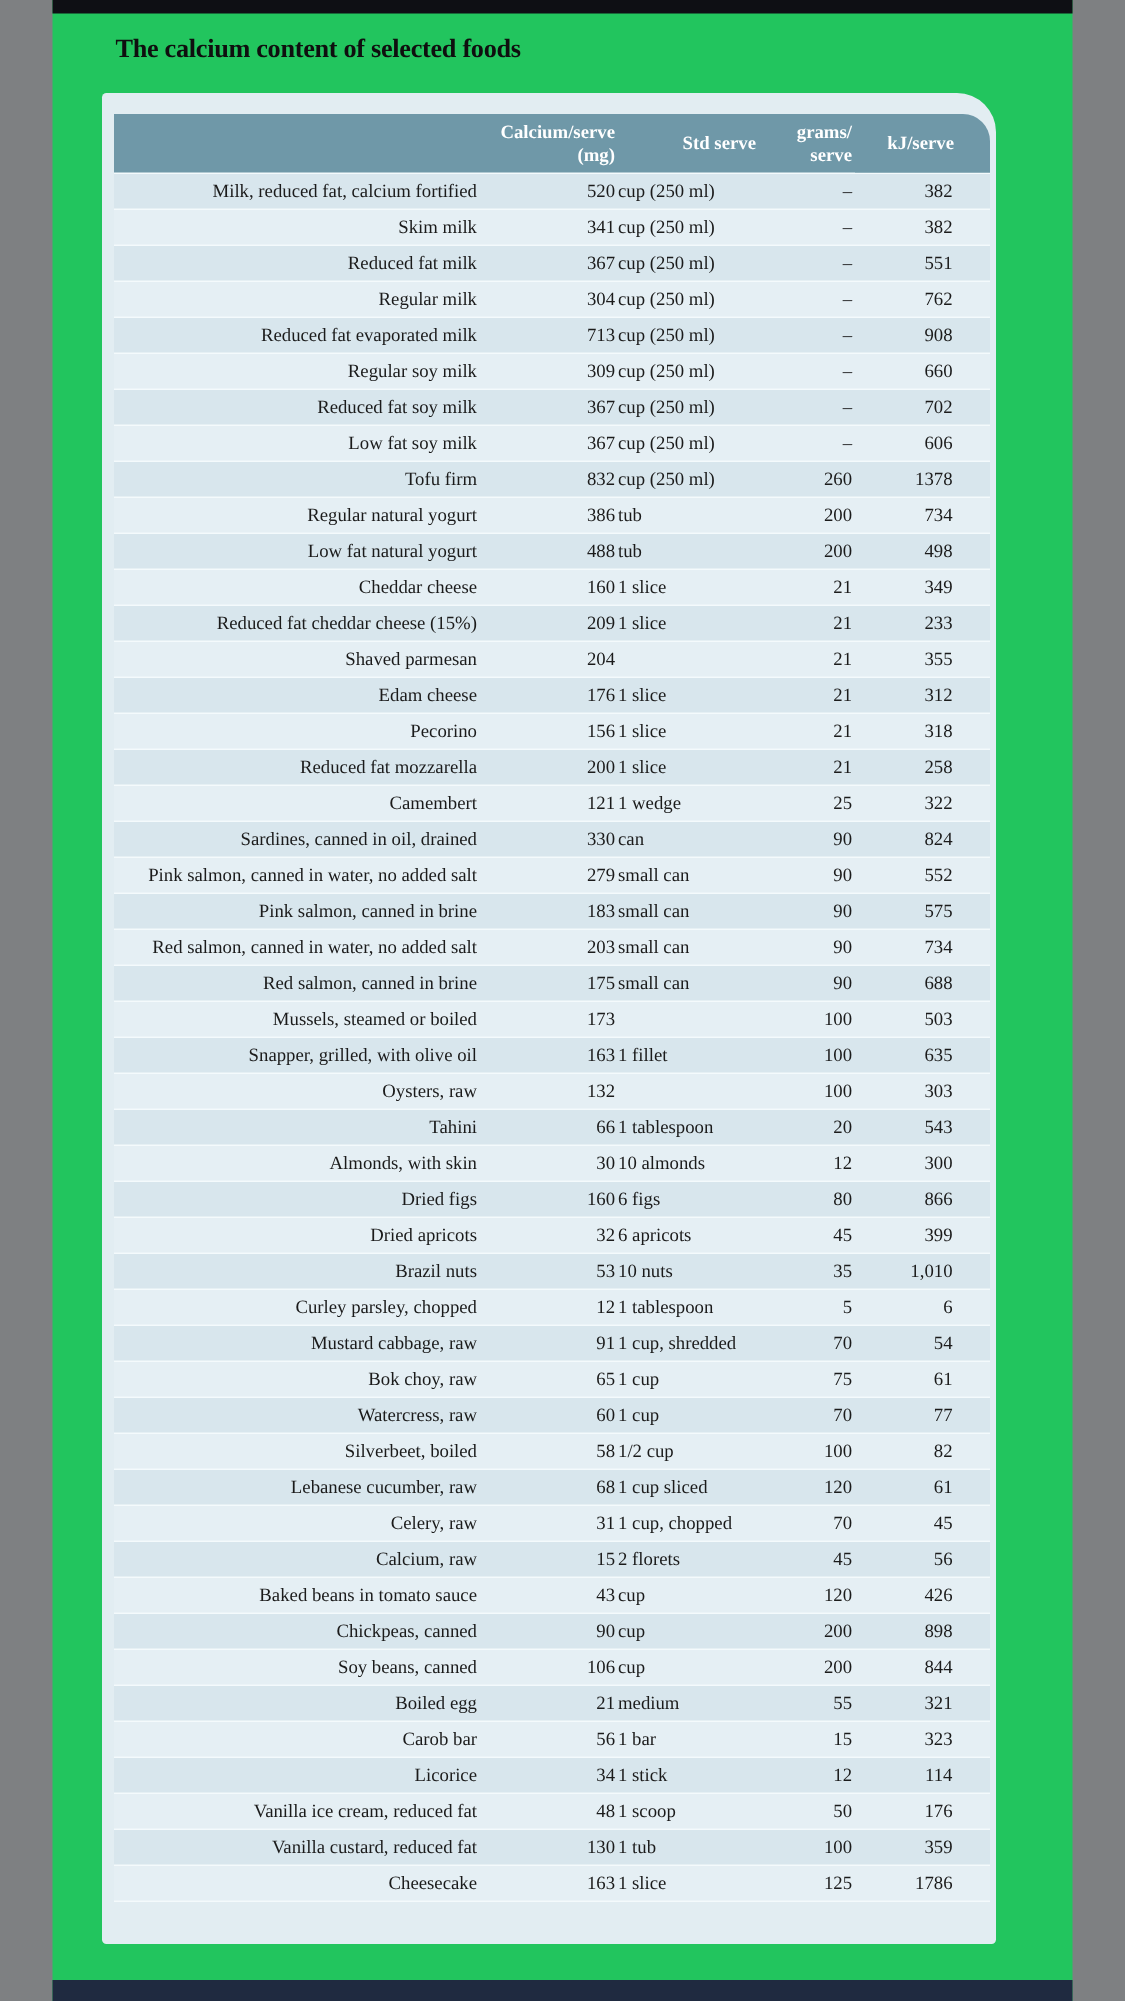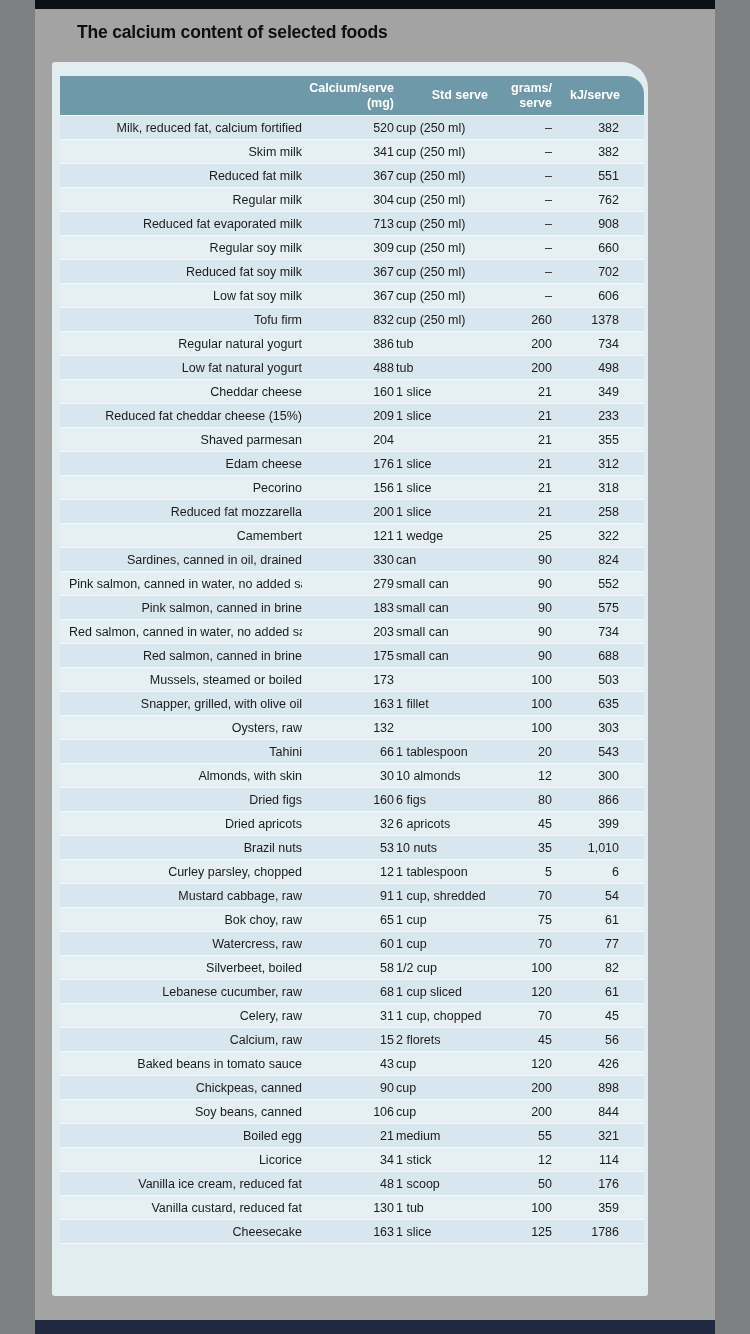--- a/index.html
+++ b/index.html
@@ -5,36 +5,37 @@
   * { margin:0; padding:0; box-sizing:border-box; }
   html,body { width:750px; height:1334px; }
   body {
     font-family:"Liberation Sans", sans-serif;
     background:#7e8082;
     overflow:hidden;
   }
   .screen { position:relative; width:750px; height:1334px; background:#7e8082; overflow:hidden; }
   .page {
     position:absolute; left:35px; top:0; width:680px; height:1334px;
-    background:#a3a3a3;
+    background:#22c55e;
+    font-family:Liberation Serif, serif;
   }
   .band-top {
     position:absolute; top:0; left:0; width:680px; height:9px;
     background:#0e0f14;
   }
   .band-bottom {
     position:absolute; top:1320px; left:0; width:680px; height:14px;
     background:#1f2a40;
   }
   .title {
     position:absolute; top:22px; left:42px;
     font-size:17.5px; font-weight:bold; color:#0f0f0f; letter-spacing:-0.2px;
   }
   .panel {
-    position:absolute; top:62px; left:17px; width:596px; height:1234px;
+    position:absolute; top:62px; left:33px; width:596px; height:1234px;
     background:#e2edf2;
     border-top-right-radius:26px;
     border-top-left-radius:3px;
     border-bottom-left-radius:3px;
     border-bottom-right-radius:3px;
   }
   table.foods {
     position:absolute; top:14px; left:8px; width:584px;
     border-collapse:separate; border-spacing:0;
     table-layout:fixed;
@@ -415,20 +416,27 @@
               <td class="kj">844</td>
             </tr>
             <tr>
               <td class="food">Boiled egg</td>
               <td class="calcium">21</td>
               <td class="serve">medium</td>
               <td class="grams">55</td>
               <td class="kj">321</td>
             </tr>
             <tr>
+              <td class="food">Carob bar</td>
+              <td class="calcium">56</td>
+              <td class="serve">1 bar</td>
+              <td class="grams">15</td>
+              <td class="kj">323</td>
+            </tr>
+            <tr>
               <td class="food">Licorice</td>
               <td class="calcium">34</td>
               <td class="serve">1 stick</td>
               <td class="grams">12</td>
               <td class="kj">114</td>
             </tr>
             <tr>
               <td class="food">Vanilla ice cream, reduced fat</td>
               <td class="calcium">48</td>
               <td class="serve">1 scoop</td>

